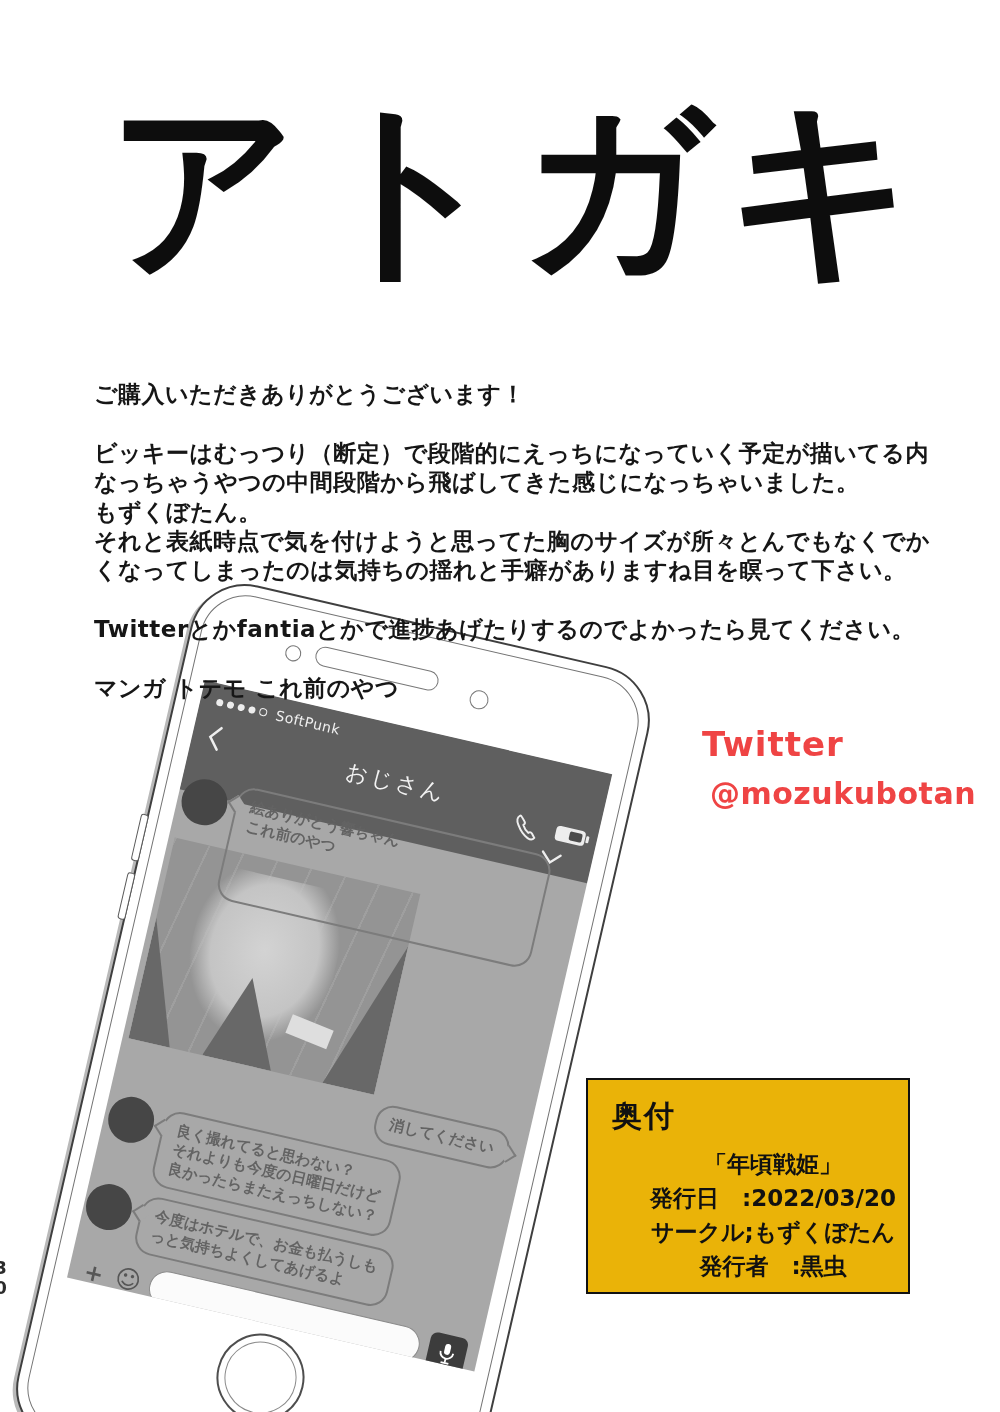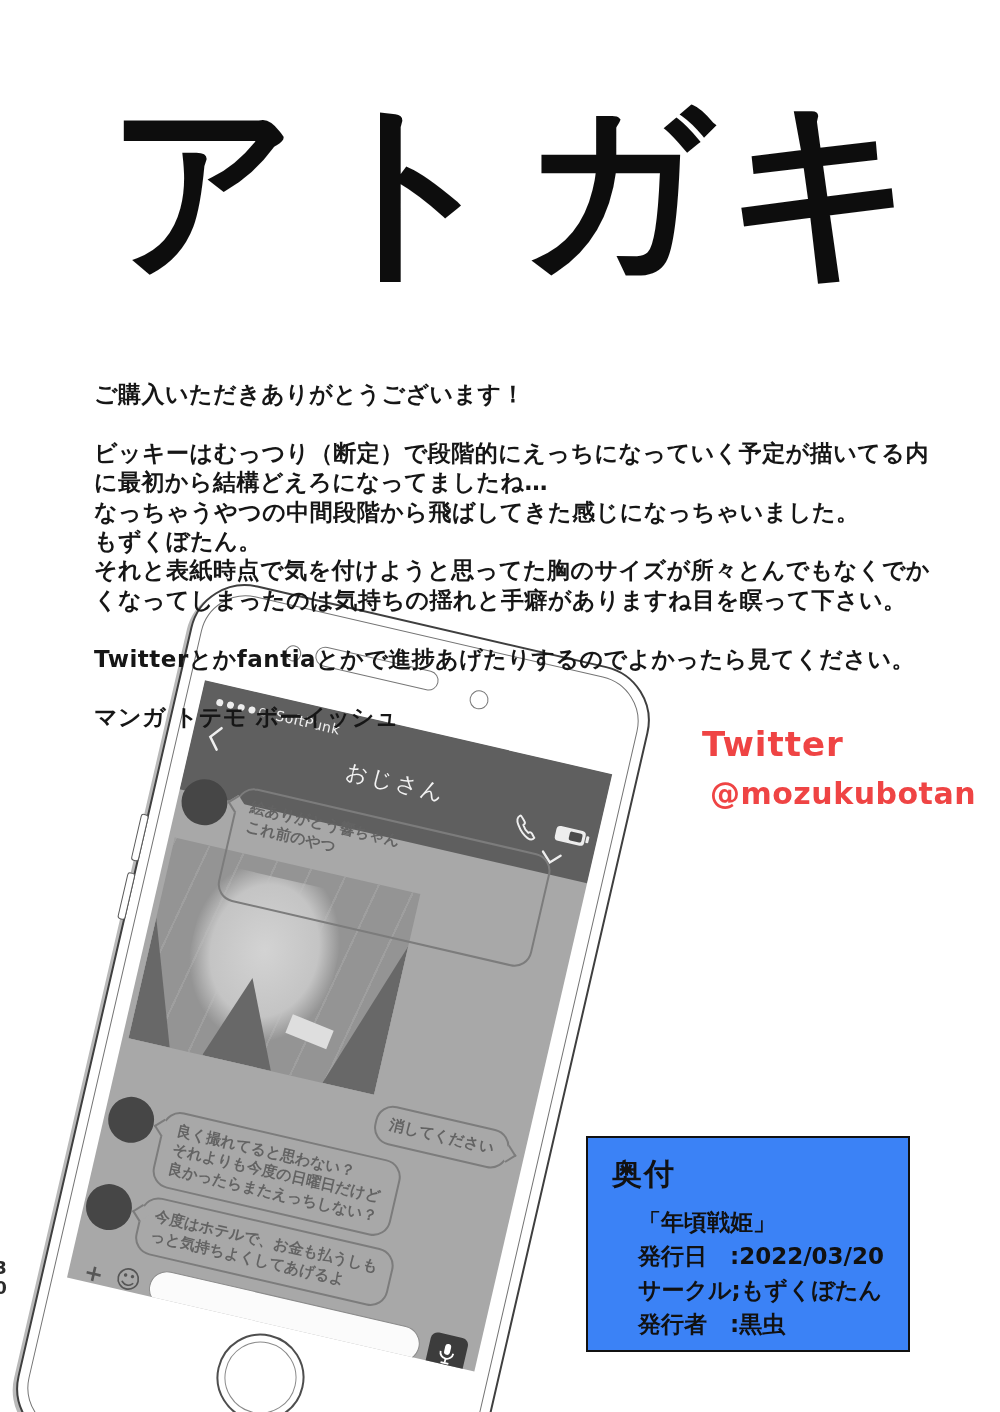--- a/index.html
+++ b/index.html
@@ -135,27 +135,27 @@
   
   .home-button{
     position:absolute;left:193px;top:727px;width:84px;height:84px;
     border:2.5px solid #4e4e4e;border-radius:50%;
   }
   .home-button::before{content:"";position:absolute;left:6px;top:6px;right:6px;bottom:6px;
     border:1.5px solid #8a8a8a;border-radius:50%;}
 
   
   .colophon{
-    position:absolute;left:586px;top:1136px;width:320px;height:212px;
-    background:#3b82f6;border:2.5px solid #111;z-index:6;
+    position:absolute;left:586px;top:1078px;width:320px;height:212px;
+    background:#eab308;border:2.5px solid #111;z-index:6;
     color:#111;
   }
   .colophon-heading{font-size:30px;font-weight:bold;margin:16px 0 10px 24px;letter-spacing:2px;}
   .colophon-lines{margin-left:50px;font-size:23px;font-weight:bold;line-height:34px;}
-  .colophon-lines .cline{white-space:nowrap;}
+  .colophon-lines .cline{white-space:nowrap;text-align:center;}
 </style>
 </head>
 <body>
 
 <div class="page">
 
   <div class="phone">
     <div class="phone-body"></div>
     <div class="side-button b1"></div>
     <div class="side-button b2"></div>
@@ -255,29 +255,28 @@
 
     <div class="home-button"></div>
   </div>
 
   <div class="afterword-title">アトガキ</div>
 
   <div class="afterword-text">
     <div class="line">ご購入いただきありがとうございます！</div>
     <div class="line"></div>
     <div class="line">ビッキーはむっつり（断定）で段階的にえっちになっていく予定が描いてる内</div>
-    <div class="line">に最初から結構どえろになってましたね…</div>
     <div class="line">なっちゃうやつの中間段階から飛ばしてきた感じになっちゃいました。</div>
     <div class="line">もずくぼたん。</div>
     <div class="line">それと表紙時点で気を付けようと思ってた胸のサイズが所々とんでもなくでか</div>
     <div class="line">くなってしまったのは気持ちの揺れと手癖がありますね目を瞑って下さい。</div>
     <div class="line"></div>
     <div class="line">Twitterとかfantiaとかで進捗あげたりするのでよかったら見てください。</div>
     <div class="line"></div>
-    <div class="line">マンガ トテモ ボーイッシュ</div>
+    <div class="line">マンガ トテモ これ前のやつ</div>
   </div>
 
   <div class="twitter-block">
     <div class="twitter-label">Twitter</div>
     <div class="twitter-handle">@mozukubotan</div>
   </div>
 
   <div class="colophon">
     <div class="colophon-heading">奥付</div>
     <div class="colophon-lines">

